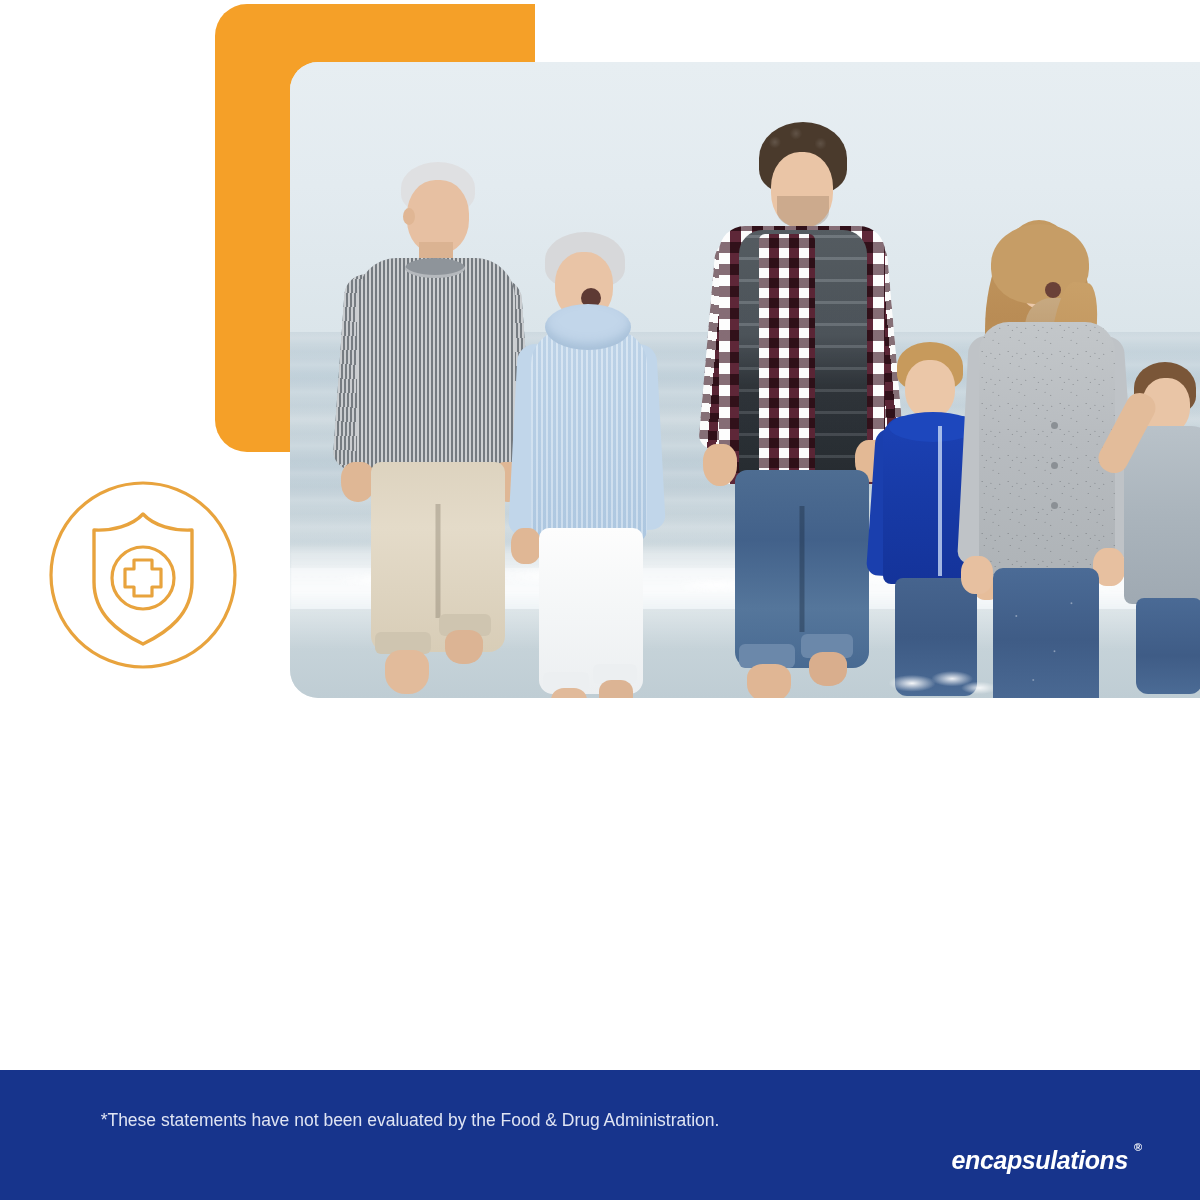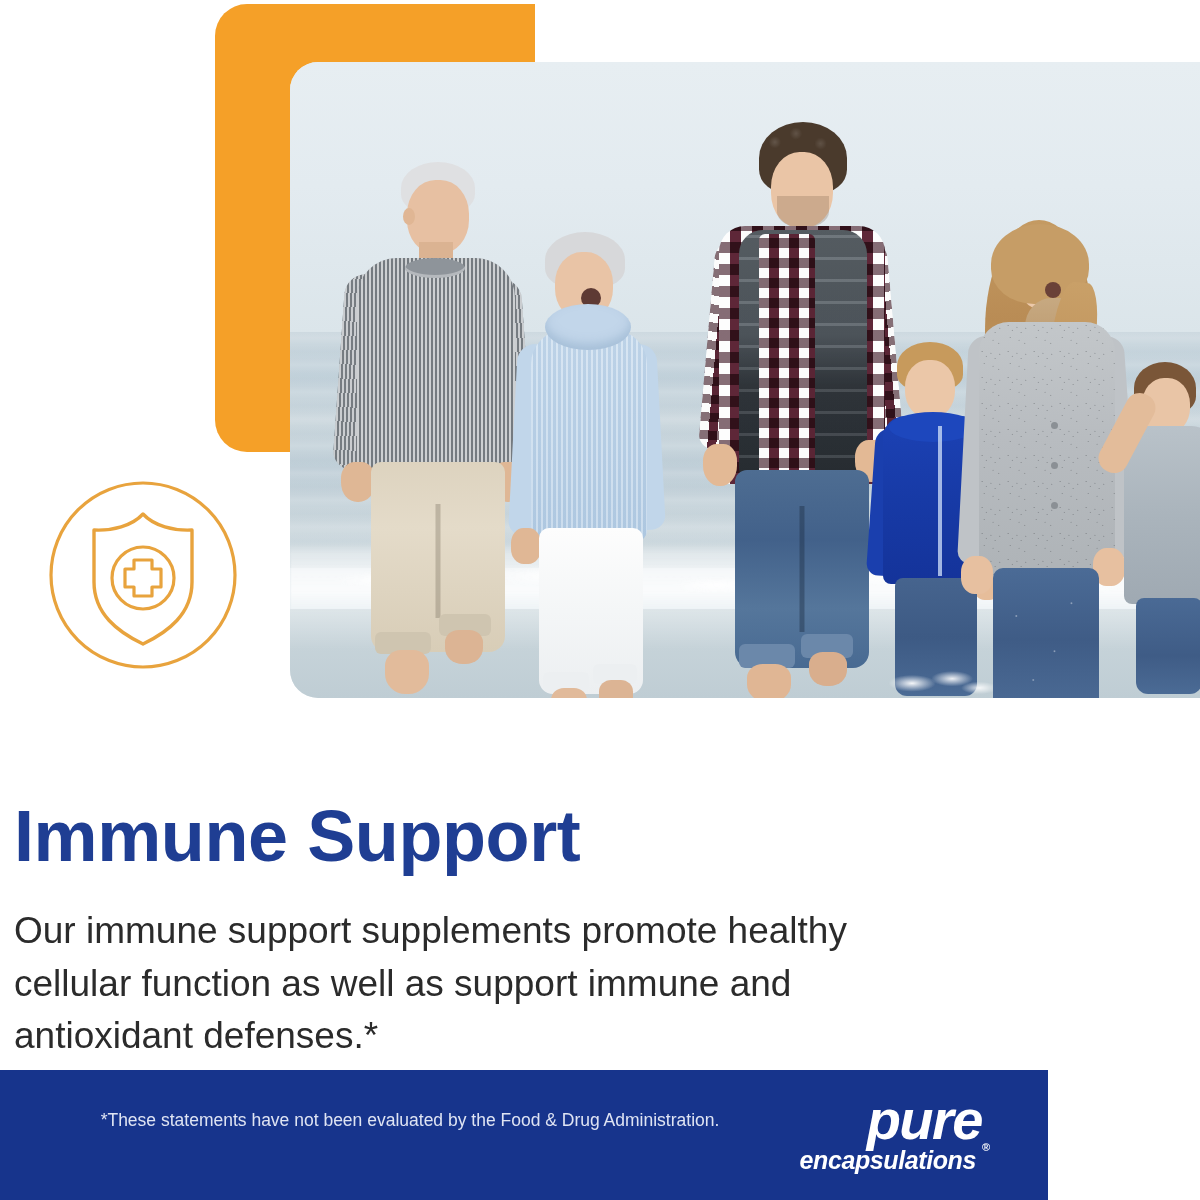--- a/index.html
+++ b/index.html
@@ -497,21 +497,21 @@
     line-height: 1.42;
     color: #2b2b2b;
   }
   .body-copy .ln { display: block; white-space: nowrap; }
 
   
   .footer {
     position: absolute;
     left: 0;
     top: 1070px;
-    width: 1048px;
+    width: 1200px;
     height: 130px;
     background: #17348C;
   }
   .disclaimer {
     position: absolute;
     left: 40px;
     top: 36px;
     width: 740px;
     color: #dfe4f3;
     font-size: 17.5px;
@@ -676,35 +676,28 @@
                L 146 104
                C 146 136, 122 154, 97 166
                C 72 154, 48 136, 48 104
                L 48 52
                C 66 53, 86 48, 97 36 Z" fill="none" stroke="#E8A33D" stroke-width="3.4" stroke-linejoin="round"></path>
       <circle cx="97" cy="100" r="31" fill="none" stroke="#E8A33D" stroke-width="3.2"></circle>
       <path d="M88 82 h18 v9 h9 v18 h-9 v9 h-18 v-9 h-9 v-18 h9 Z" fill="none" stroke="#E8A33D" stroke-width="3.2" stroke-linejoin="round"></path>
     </svg>
   </div>
 
-  <h1 class="headline">Immune Support</h1>
-
-  <p class="body-copy">
-    <span class="ln">Our immune support supplements promote healthy</span>
-    <span class="ln">cellular function as well as support immune and</span>
-    <span class="ln">antioxidant defenses.*</span>
-  </p>
+
 
   <div class="footer">
 
     <div class="disclaimer">
       <span class="ln">*These statements have not been evaluated by the Food &amp; Drug Administration.</span>
     </div>
 
     <div class="logo">
-      <span class="logo-pure">pure</span>
       <span class="logo-enc">encapsulations</span>
       <span class="logo-reg">®</span>
     </div>
 
   </div>
 
 </div>
 
 </body></html>

